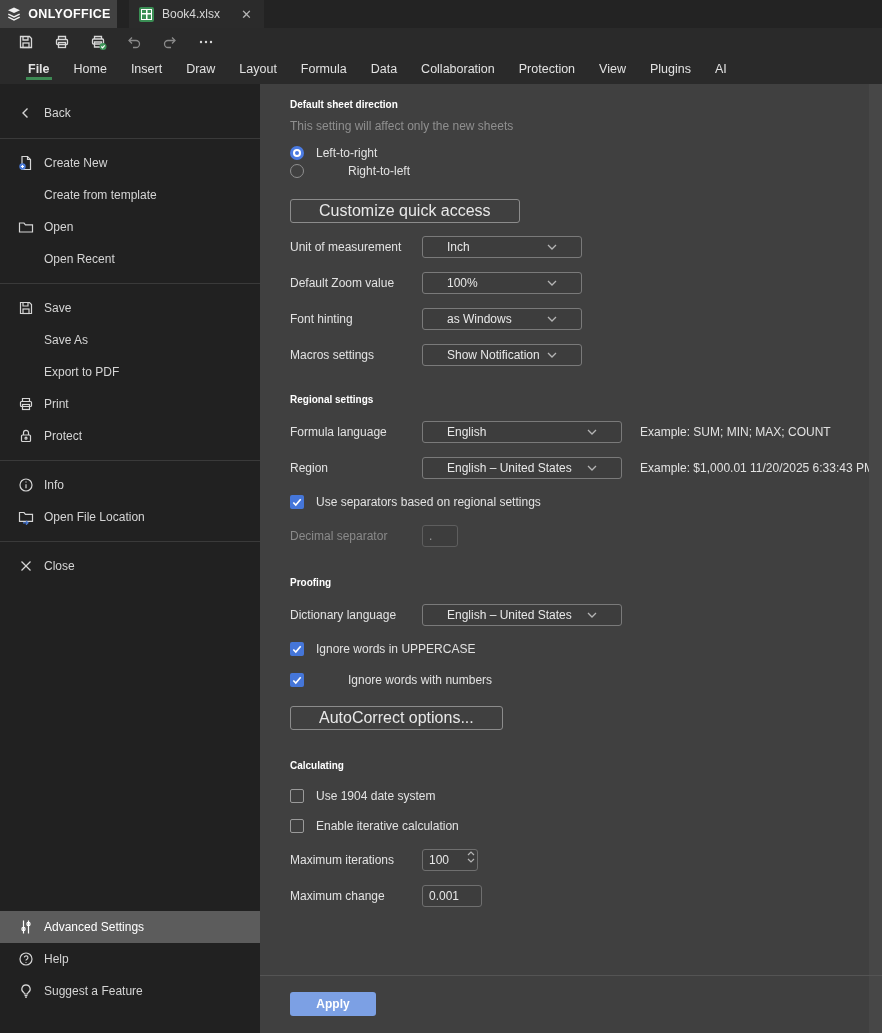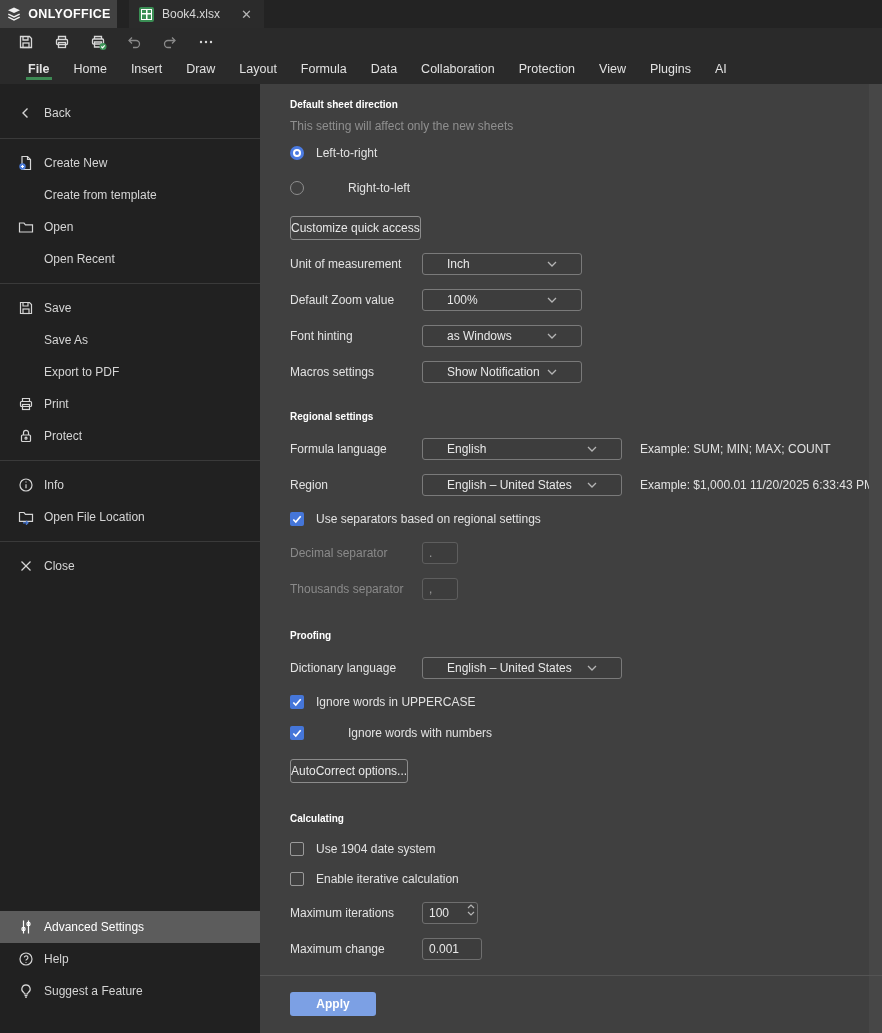--- a/index.html
+++ b/index.html
@@ -52,21 +52,21 @@
   .note { color:#8f8f8f; font-size:12px; margin-top:9px; }
 
   .radio-row { display:flex; align-items:center; gap:12px; height:18px; cursor:pointer; }
   .radio-row .txt { color:#e2e2e2; font-size:12px; }
   .radio { width:14px; height:14px; border-radius:50%; border:1px solid #8f8f8f; position:relative; flex:0 0 14px; }
   .radio.selected { border:none; background:#4b7be2; }
   .radio.selected::after { content:""; position:absolute; left:3px; top:3px; width:8px; height:8px; border-radius:50%; background:#ffffff; }
   .radio.selected::before { content:""; position:absolute; left:5px; top:5px; width:4px; height:4px; border-radius:50%; background:#4b7be2; z-index:1; }
 
   .btn { display:inline-block; background:transparent; border:1px solid #8c8c8c; border-radius:3px;
-         color:#e8e8e8; font-size:12px; font-family:"Liberation Sans",sans-serif; height:24px; padding:0 0; cursor:pointer; }
+         color:#e8e8e8; font-size:16px; font-family:"Liberation Sans",sans-serif; height:24px; padding:0 28px; cursor:pointer; }
 
   .form-row { display:flex; align-items:center; height:22px; margin-bottom:14px; }
   .form-row .flabel { width:132px; color:#e2e2e2; font-size:12px; flex:0 0 132px; }
   .form-row .flabel.dim { color:#8a8a8a; }
   .dropdown { height:22px; border:1px solid #7a7a7a; border-radius:3px; background:#3d3d3d;
               display:flex; align-items:center; padding:0 24px; cursor:pointer; }
   .dropdown .dval { flex:1; color:#e8e8e8; font-size:12px; white-space:nowrap; overflow:hidden; }
   .dd-160 { width:160px; } .dd-200 { width:200px; }
   .example { color:#e2e2e2; font-size:12px; margin-left:18px; white-space:nowrap; }
 
@@ -340,21 +340,21 @@
     <main class="panel">
       <div class="scrolltrack"></div>
 
       <h2 class="sec">Default sheet direction</h2>
       <div class="note">This setting will affect only the new sheets</div>
 
       <div class="radio-row" style="margin-top:11px;">
         <span class="radio selected"></span>
         <span class="txt">Left-to-right</span>
       </div>
-      <div class="radio-row" style="margin-top:17px;gap:44px;">
+      <div class="radio-row" style="margin-top:0;gap:44px;">
         <span class="radio"></span>
         <span class="txt">Right-to-left</span>
       </div>
 
       <div style="margin-top:19px;">
         <button class="btn">Customize quick access</button>
       </div>
 
       <div class="form-row" style="margin-top:13px;">
         <span class="flabel">Unit of measurement</span>
@@ -421,24 +421,20 @@
           <svg width="10" height="9" viewBox="0 0 12 11" fill="none" stroke="#ffffff" stroke-width="2">
               <polyline points="1.5,5.5 4.5,8.5 10.5,1.5"></polyline>
             </svg>
         </span>
         <span class="txt">Use separators based on regional settings</span>
       </div>
 
       <div class="form-row" style="margin-top:14px;">
         <span class="flabel dim">Decimal separator</span>
         <input class="tinput dim w36" value="." style="">
-      </div>
-      <div class="form-row">
-        <span class="flabel dim">Thousands separator</span>
-        <input class="tinput dim w36" value="," style="">
       </div>
 
       <h2 class="sec" style="margin-top:30px;">Proofing</h2>
 
       <div class="form-row" style="margin-top:16px;">
         <span class="flabel">Dictionary language</span>
         <div class="dropdown dd-200">
           <span class="dval">English – United States</span>
           <svg width="10" height="8" viewBox="0 0 10 8" fill="none" stroke="#b5b5b5" stroke-width="1.3">
               <polyline points="1,2 5,6 9,2"></polyline>

